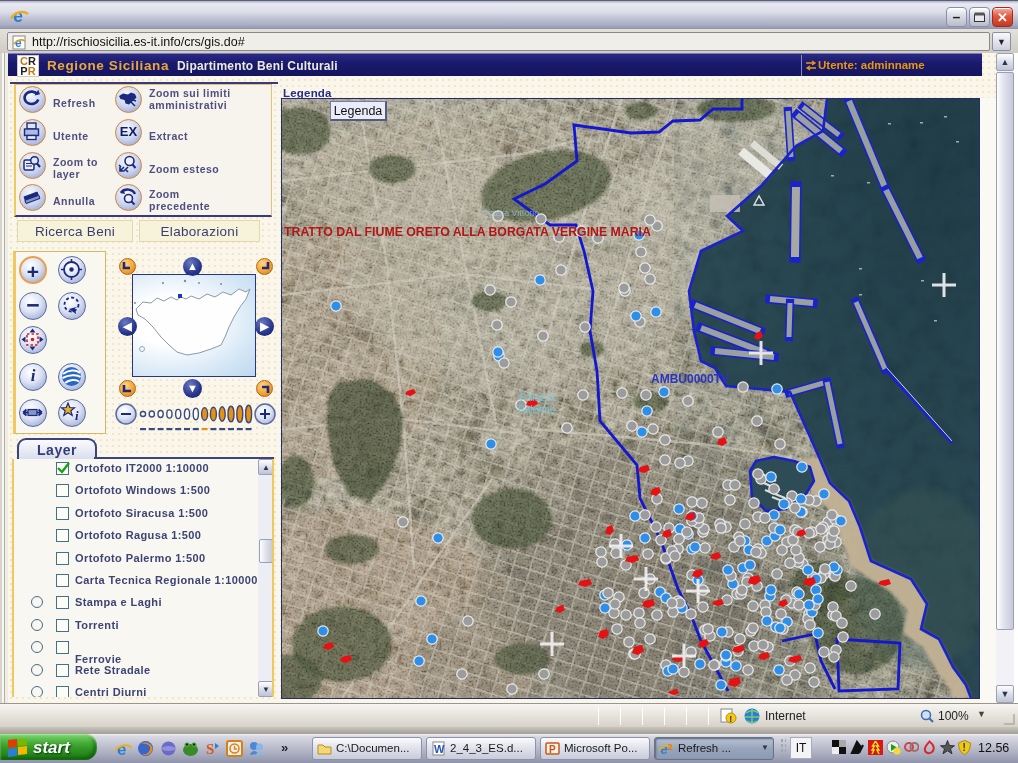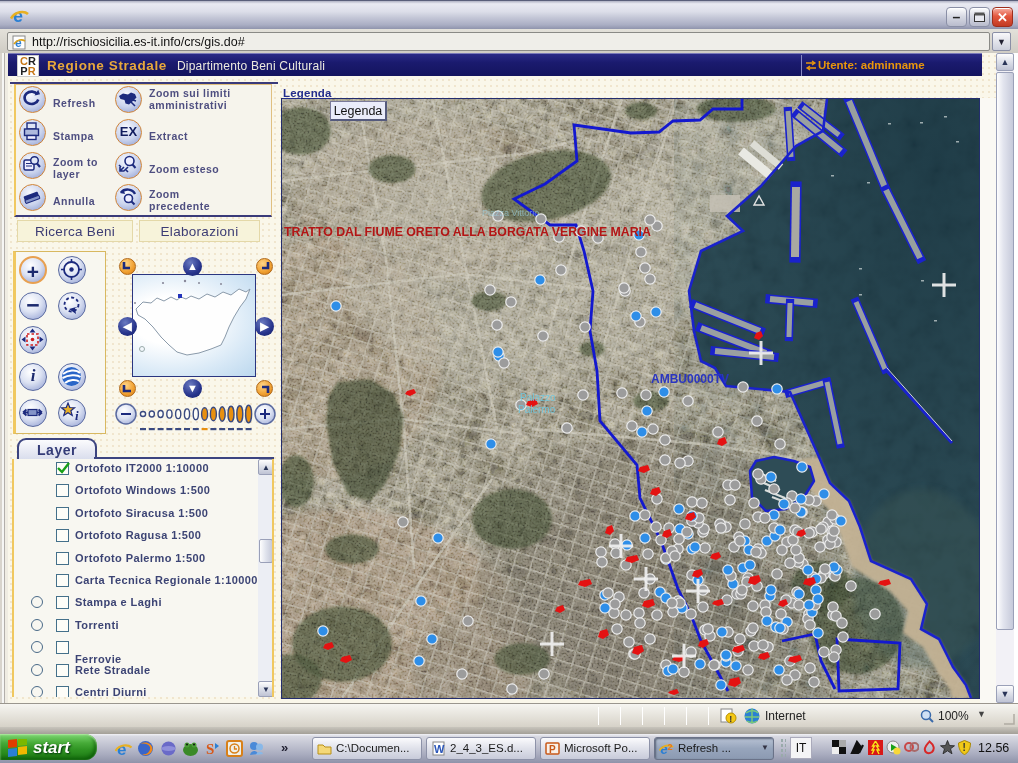--- a/index.html
+++ b/index.html
@@ -15,21 +15,21 @@
 #addrfield{position:absolute;left:7px;top:3px;width:983px;height:19px;background:#efeee9;border:1px solid #8a8a86;border-radius:2px}
 #addrfield .url{position:absolute;left:24px;top:2px;font-size:12.5px;color:#111}
 #addrdrop{position:absolute;left:992px;top:3px;width:19px;height:19px;background:linear-gradient(#f8f8fa,#cdd0dc);border:1px solid #8a8fa6;border-radius:2px;font-size:9px;text-align:center;line-height:18px;color:#223}
 
 #page{left:0;top:53px;width:1018px;height:650px;background:#fff}
 #pagebg{left:8px;top:0;width:1006px;height:650px;background:#faf7ea;background-image:radial-gradient(#f0e5cd 0.7px,rgba(0,0,0,0) 1.0px);background-size:6px 6px}
 #lborder{left:0;top:0;width:8px;height:650px;background:linear-gradient(90deg,#d8d4cc 0 2px,#f6f6f4 2px 4px,#b2aeaa 4px 5px,#efece2 5px 8px)}
 
 #apphdr{left:8px;top:0;width:974px;height:23px;background:linear-gradient(#2a2a86,#1a1a6e 40%,#14145e);border-top:1px solid #7a7ab8}
 #apphdr .rs{position:absolute;left:39px;top:4px;font-size:13.5px;font-weight:bold;color:#e8a83c;letter-spacing:0.6px}
-#apphdr .dbc{position:absolute;left:169px;top:5px;font-size:12px;font-weight:normal;color:#eceadf;letter-spacing:0.2px}
+#apphdr .dbc{position:absolute;left:169px;top:5px;font-size:12px;font-weight:bold;color:#eceadf;letter-spacing:0.2px}
 #apphdr .div{position:absolute;left:793px;top:1px;width:1px;height:21px;background:#8888c0}
 #apphdr .ut{position:absolute;left:810px;top:5px;font-size:11.5px;color:#e8960c;font-weight:bold}
 #logo{position:absolute;left:9px;top:1px;width:22px;height:22px;background:#fff;border:1px solid #ccc;font-weight:bold;font-size:11px;line-height:10px;text-align:center}
 #pgsb{left:996px;top:0;width:18px;height:650px;background:#f2f1f6}
 .sbbtn{position:absolute;left:0;width:18px;height:18px;border:1px solid #9aa0b8;border-radius:2px;background:linear-gradient(#fefefe,#dcdfe9 50%,#bfc3d4);color:#2a3558;font-size:9px;text-align:center;line-height:17px}
 #pgthumb{position:absolute;left:0;top:19px;width:18px;height:558px;border:1px solid #9aa0b8;border-radius:2px;background:linear-gradient(90deg,#fefefe,#e2e4ee 40%,#c6cada)}
 
 #panel{left:8px;top:23px;width:273px;height:627px}
 #tbarline{position:absolute;left:2px;top:6px;width:268px;height:2px;background:#3a3a7a}
 #tbox{position:absolute;left:6px;top:8px;width:258px;height:133px;background:#f6f4ec;border:1px solid #e0c080;border-left:2px solid #f0c860;border-bottom:2px solid #3a3a7a}
@@ -105,21 +105,21 @@
 <span class="url">http://rischiosicilia.es-it.info/crs/gis.do#</span>
       </div>
 <div id="addrdrop">▼</div>
 </div>
 <div class="abs" id="page">
 <div class="abs" id="pagebg"></div>
 <div class="abs" id="lborder"></div>
 <div class="abs" style="left:980px;top:45px;width:16px;height:605px;background:#faf9f4"></div>
 <div class="abs" id="apphdr">
 <div id="logo"><span style="color:#c87818">C</span><span style="color:#222">R</span><br><span style="color:#222">P</span><span style="color:#c87818">R</span></div>
-<span class="rs">Regione Stradale</span>
+<span class="rs">Regione Siciliana</span>
         <span class="dbc">Dipartimento Beni Culturali</span>
 <div class="div"></div>
 <svg style="position:absolute;left:797px;top:6px" width="12" height="11">
           <path d="M1,3 h8 M7,1 l3,2 -3,2 M11,8 h-8 M5,6 l-3,2 3,2" stroke="#e8960c" stroke-width="1.3" fill="none"></path>
         </svg>
 <span class="ut">Utente: <b>adminname</b></span>
 </div>
 <div class="abs" id="panel">
 <div id="tbarline"></div>
         <div id="tbox"></div>
@@ -137,21 +137,21 @@
           </svg>
         </div>
 <div class="tlbl" style="left:141px;top:11px">Zoom sui limiti<br>amministrativi</div>
 <div class="ticon" style="left:11px;top:43px">
           <svg width="23" height="23" style="position:absolute;left:0;top:0">
             <rect x="7" y="3" width="9" height="6" fill="#dfe5f5" stroke="#1c2a7e" stroke-width="1.4"></rect>
             <rect x="4.5" y="9" width="14" height="6.5" fill="#aebade" stroke="#1c2a7e" stroke-width="1.4"></rect>
             <rect x="7" y="15.5" width="9" height="4" fill="#eef" stroke="#1c2a7e" stroke-width="1.4"></rect>
           </svg>
         </div>
-<div class="tlbl" style="left:45px;top:54px">Stampa</div>
+<div class="tlbl" style="left:45px;top:54px">Utente</div>
 <div class="ticon" style="left:107px;top:43px">
           <span style="position:absolute;left:0;top:4px;width:100%;text-align:center;font-size:13px;font-weight:bold;color:#101c5e">EX</span>
         </div>
 <div class="tlbl" style="left:141px;top:54px">Extract</div>
 <div class="ticon" style="left:11px;top:76px">
           <svg width="23" height="23" style="position:absolute;left:0;top:0">
             <rect x="4" y="7" width="10" height="10" rx="1.5" fill="#eef" stroke="#1c2a7e" stroke-width="1.5"></rect>
             <path d="M6,10.5 h6 M6,13 h6" stroke="#1c2a7e" stroke-width="1"></path>
             <circle cx="14.5" cy="7.5" r="3.8" fill="#dfe5f5" stroke="#1c2a7e" stroke-width="1.5"></circle>
             <line x1="17" y1="10.5" x2="20" y2="14" stroke="#1c2a7e" stroke-width="2.2"></line>

